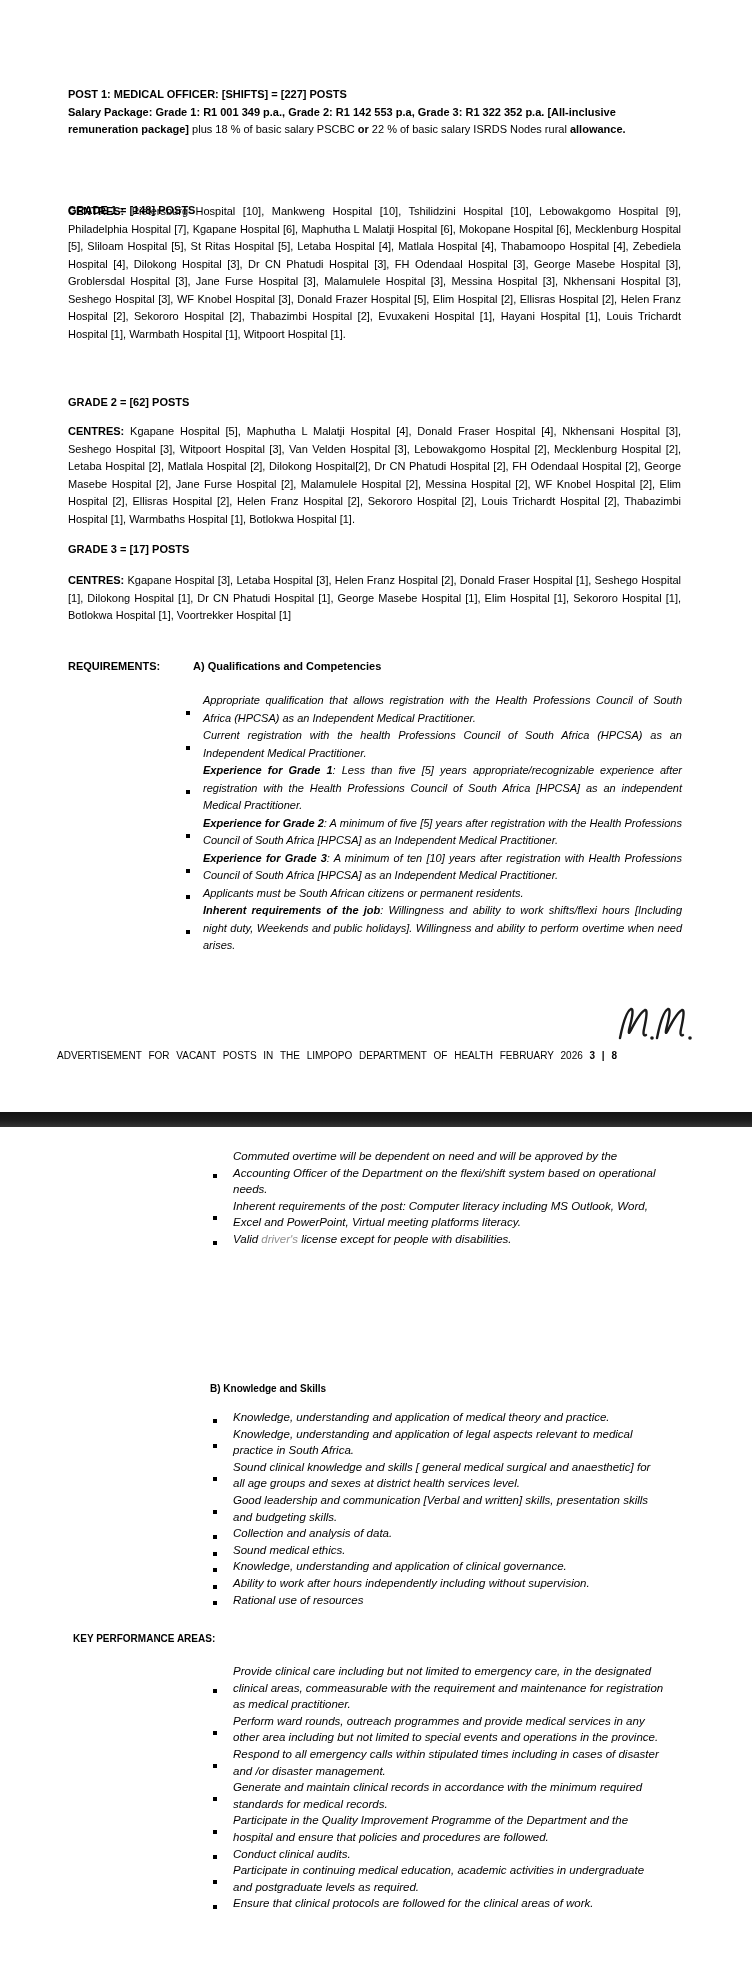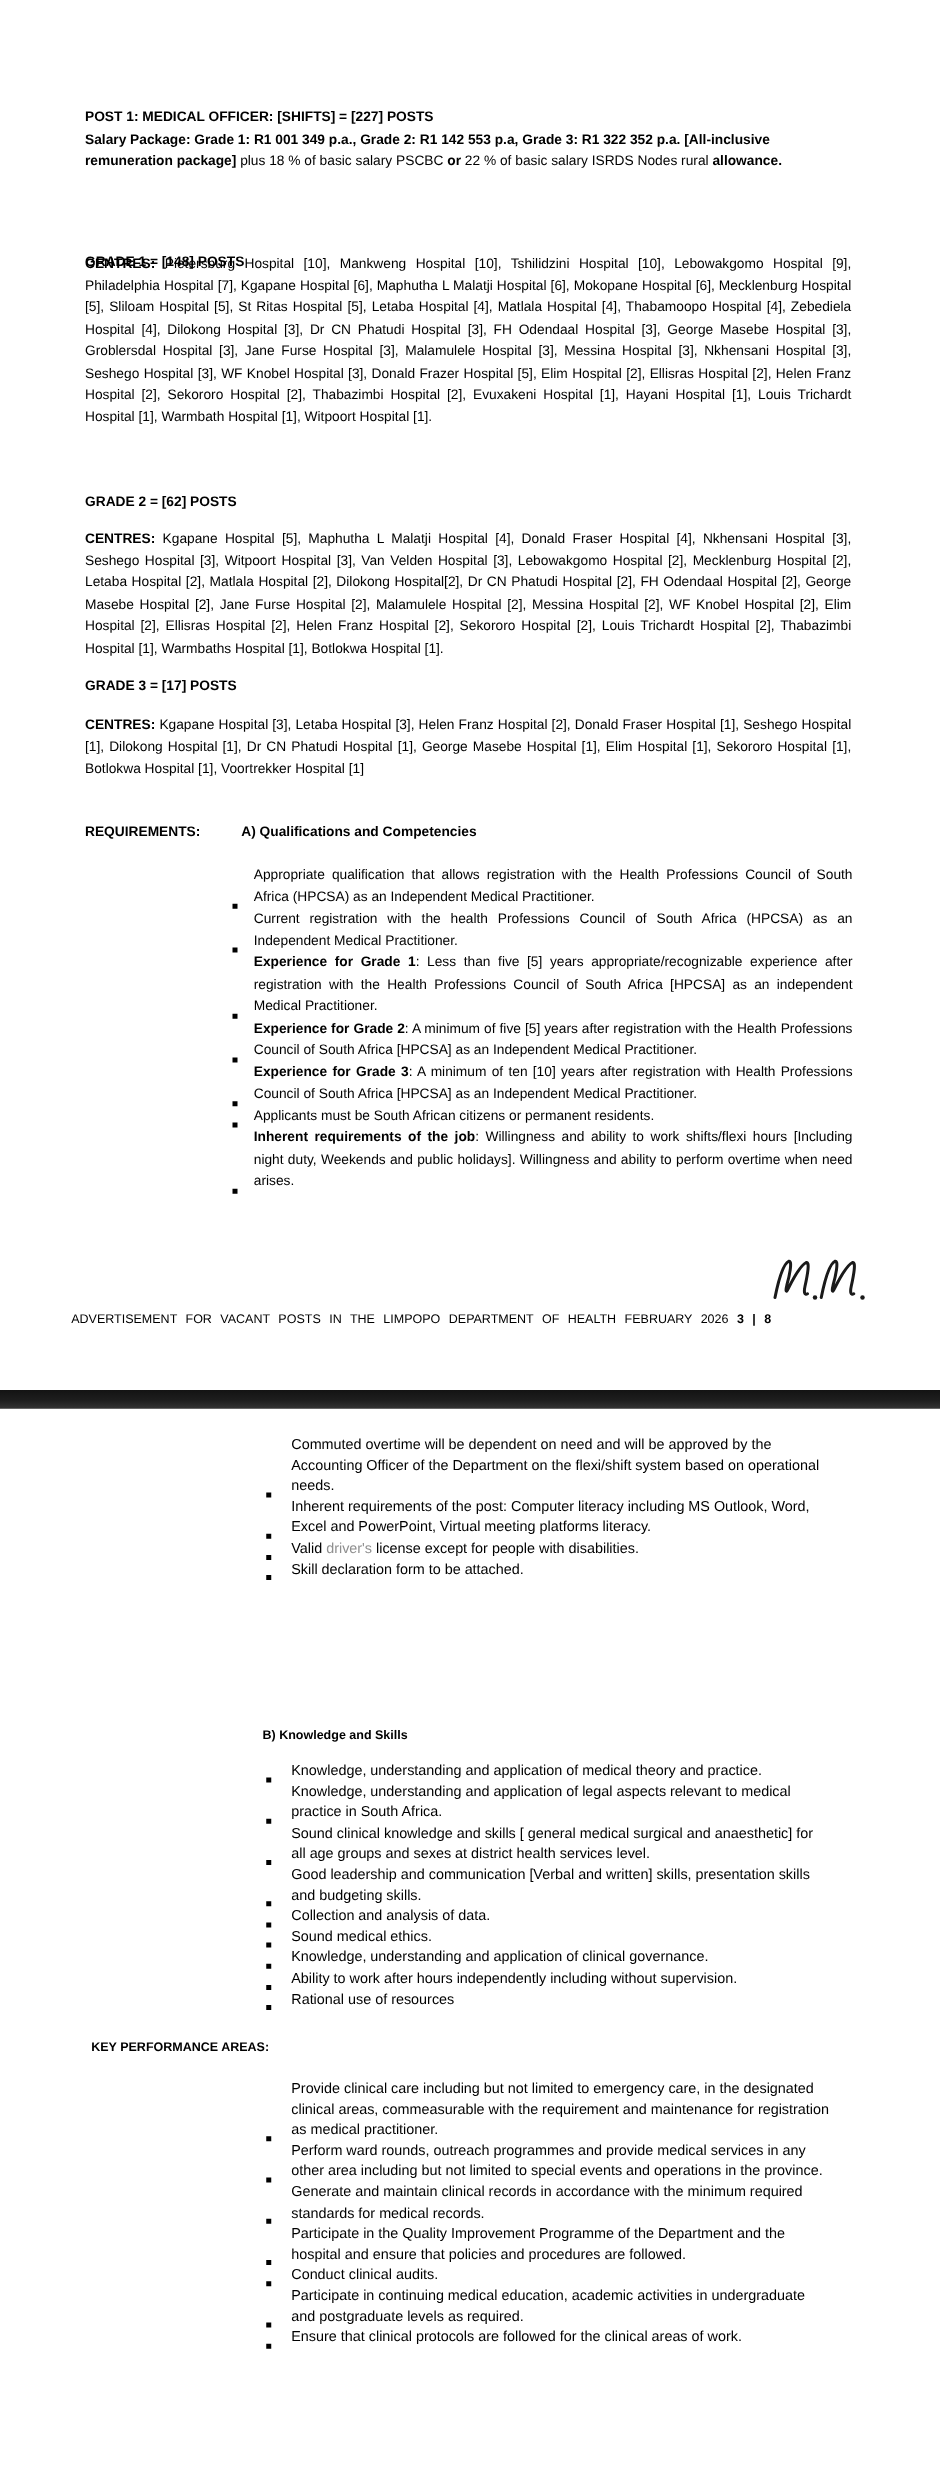--- a/index.html
+++ b/index.html
@@ -5,21 +5,21 @@
   html,body{margin:0;padding:0;background:#ffffff;}
   .screen{position:relative;width:752px;height:1976px;background:#ffffff;overflow:hidden;
           font-family:"Liberation Sans", sans-serif;color:#000;}
   .blk{position:absolute;}
   
   .p1-text{font-size:11px;line-height:17.5px;}
   .p1-just{text-align:justify;}
   .hd{font-weight:bold;font-size:11px;line-height:17.5px;}
   p{margin:0;}
   ul{margin:0;padding:0;list-style:none;}
-  .bli{display:flex;align-items:flex-end;}
+  .bli{display:flex;align-items:center;font-style:italic;}
   .sq{flex:0 0 auto;width:4px;height:4px;background:#000;margin-top:7px;}
   .sq.m1{margin-right:13px;}
   .sq.m2{margin-right:16px;}
   .bt{flex:1 1 auto;}
   .p1-bullets .bt{font-size:11px;line-height:17.5px;text-align:justify;}
   .p2-bullets .bt{font-size:11.5px;line-height:16.6px;text-align:left;}
   .hd2{font-weight:bold;font-size:10px;line-height:16.6px;}
   .gray-word{color:#8f8f8f;}
   .band{position:absolute;left:0;width:752px;top:1112px;height:15px;
         background:linear-gradient(180deg,#131313 0%,#1e1e1e 55%,#343434 100%);}
@@ -108,24 +108,20 @@
           <p class="bt">Commuted overtime will be dependent on need and will be approved by the Accounting Officer of the Department on the flexi/shift system based on operational needs.</p>
         </li>
       <li class="bli">
           <span class="sq m2"></span>
           <p class="bt">Inherent requirements of the post: Computer literacy including MS Outlook, Word, Excel and PowerPoint, Virtual meeting platforms literacy.</p>
         </li>
       <li class="bli">
           <span class="sq m2"></span>
           <p class="bt"><span>Valid </span><span class="gray-word">driver's</span><span> license except for people with disabilities.</span></p>
         </li>
-      <li class="bli">
-          <span class="sq m2"></span>
-          <p class="bt">Skill declaration form to be attached.</p>
-        </li>
     </ul>
 
     <p class="blk hd2" style="left:210px;top:1381px;">B) Knowledge and Skills</p>
 
     <ul class="blk p2-bullets" style="left:213px;top:1409px;width:452px;">
       <li class="bli">
           <span class="sq m2"></span>
           <p class="bt">Knowledge, understanding and application of medical theory and practice.</p>
         </li>
       <li class="bli">
@@ -165,20 +161,24 @@
     <p class="blk hd2" style="left:73px;top:1631px;">KEY PERFORMANCE AREAS:</p>
 
     <ul class="blk p2-bullets" style="left:213px;top:1663px;width:452px;">
       <li class="bli">
           <span class="sq m2"></span>
           <p class="bt">Provide clinical care including but not limited to emergency care, in the designated clinical areas, commeasurable with the requirement and maintenance for registration as medical practitioner.</p>
         </li>
       <li class="bli">
           <span class="sq m2"></span>
           <p class="bt">Perform ward rounds, outreach programmes and provide medical services in any other area including but not limited to special events and operations in the province.</p>
+        </li>
+      <li class="bli">
+          <span class="sq m2"></span>
+          <p class="bt">Respond to all emergency calls within stipulated times including in cases of disaster and /or disaster management.</p>
         </li>
       <li class="bli">
           <span class="sq m2"></span>
           <p class="bt">Generate and maintain clinical records in accordance with the minimum required standards for medical records.</p>
         </li>
       <li class="bli">
           <span class="sq m2"></span>
           <p class="bt">Participate in the Quality Improvement Programme of the Department and the hospital and ensure that policies and procedures are followed.</p>
         </li>
       <li class="bli">

